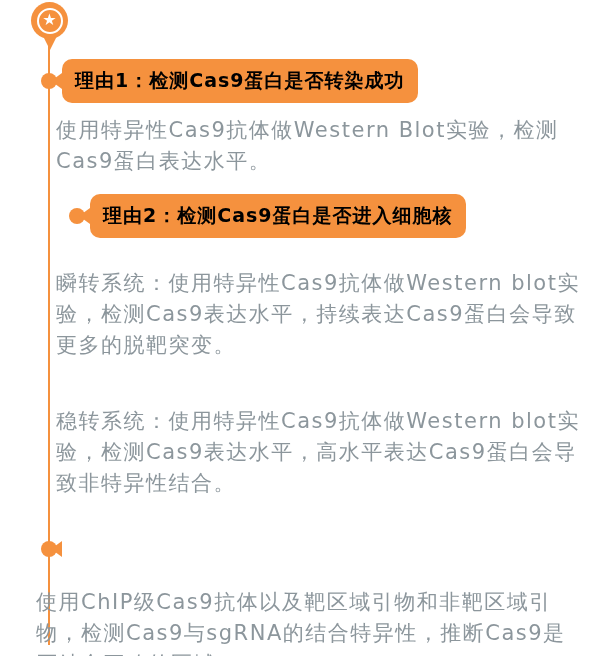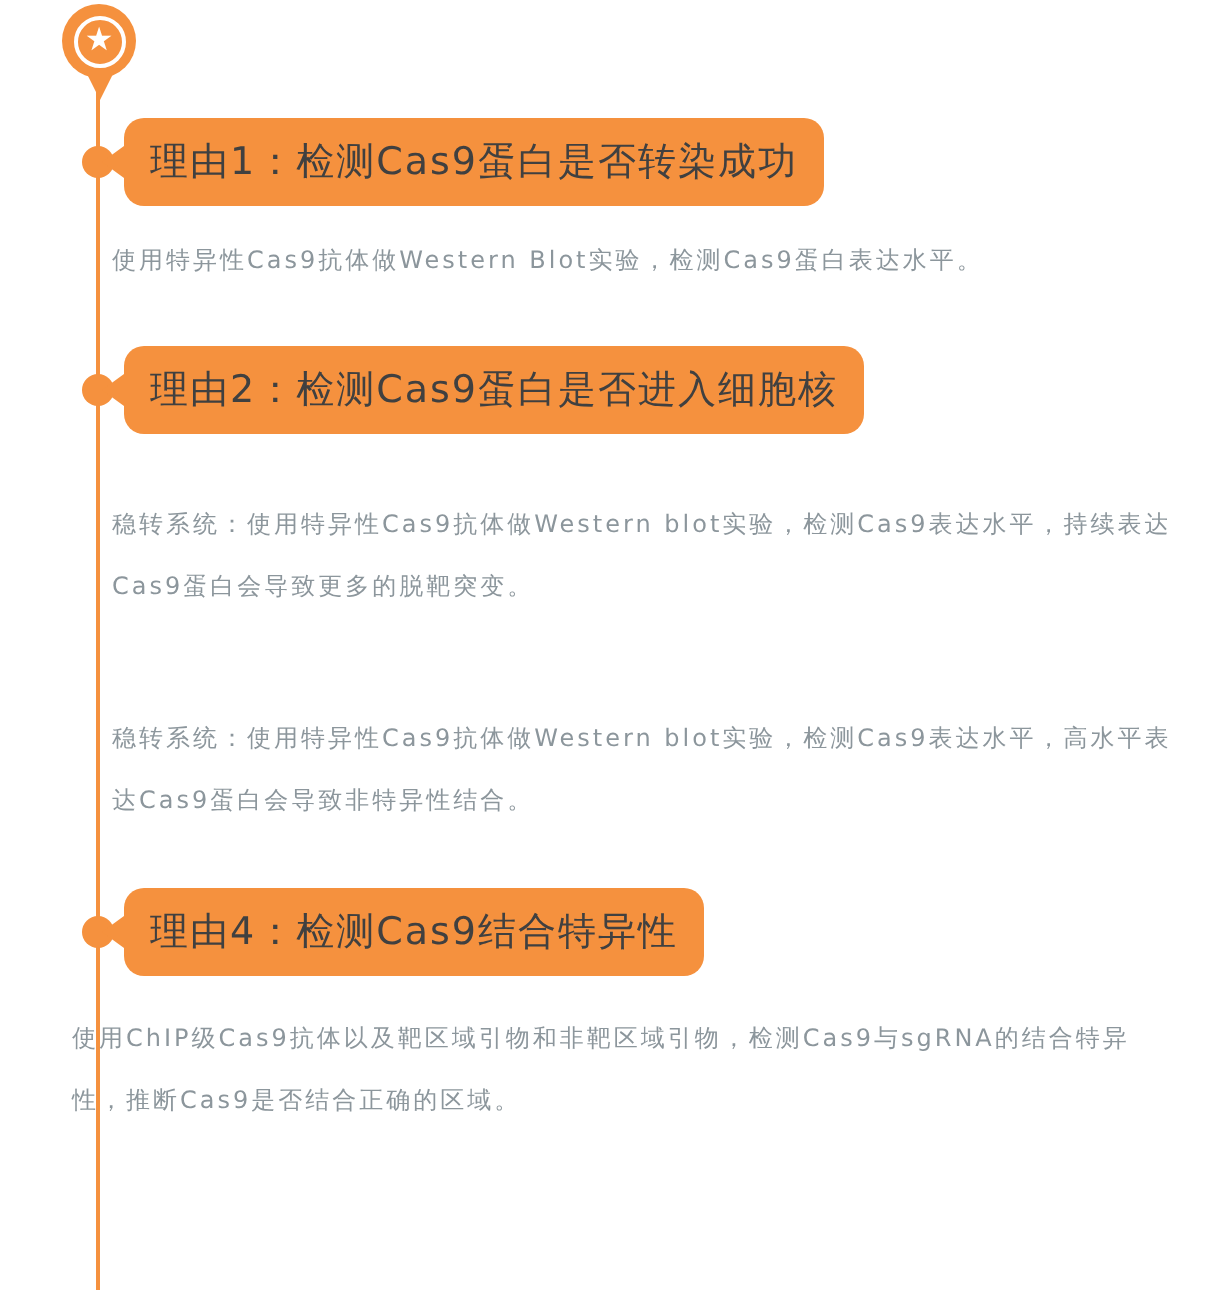--- a/index.html
+++ b/index.html
@@ -68,40 +68,40 @@
     left:-11px; top:50%;
     transform:translateY(-50%);
     width:0; height:0;
     border-top:8px solid transparent;
     border-bottom:8px solid transparent;
     border-right:11px solid var(--accent,#F5913E);
   }
   .badge {
     height:44px;
     background:var(--accent,#F5913E);
-    color:#404040;
+    color:#000000;
     border-radius:10px;
-    font-weight:normal;
+    font-weight:bold;
     font-size:19px;
     letter-spacing:1px;
     padding:0 13px;
     display:flex;
     align-items:center;
     white-space:nowrap;
   }
   .body-text {
     margin:12px 0 0 56px;
     width:541px;
-    font-size:12px;
+    font-size:21px;
     line-height:31px;
     letter-spacing:1.5px;
     color:var(--body-color,#8C969C);
   }
   .mt-s1 { margin-top:59px; }
-  .mt-s2 { margin-top:27px; }
+  .mt-s2 { margin-top:17px;padding-left:28px; }
   .mt-s3 { margin-top:30px; }
   .mt-s4 { margin-top:28px; }
   .mt-p2 { margin-top:45px; }
   .mt-b4 { margin-top:16px;margin-left:36px; }
 </style>
 </head>
 <body>
 
 <div class="canvas">
 
@@ -127,26 +127,25 @@
 
   <div class="section mt-s2">
     <div class="badge-row">
       <span class="node"></span>
       <span class="arrow"></span>
       <div class="badge">理由2：检测Cas9蛋白是否进入细胞核</div>
     </div>
   </div>
 
   <div class="section mt-s3">
-    <p class="body-text">稳转系统：使用特异性Cas9抗体做Western blot实验，检测Cas9表达水平，持续表达Cas9蛋白会导致更多的脱靶突变。</p>
+    <p class="body-text">瞬转系统：使用特异性Cas9抗体做Western blot实验，检测Cas9表达水平，持续表达Cas9蛋白会导致更多的脱靶突变。</p>
     <p class="body-text mt-p2">稳转系统：使用特异性Cas9抗体做Western blot实验，检测Cas9表达水平，高水平表达Cas9蛋白会导致非特异性结合。</p>
   </div>
 
   <div class="section mt-s4">
     <div class="badge-row">
       <span class="node"></span>
       <span class="arrow"></span>
-      <div class="badge">理由4：检测Cas9结合特异性</div>
     </div>
     <p class="body-text mt-b4">使用ChIP级Cas9抗体以及靶区域引物和非靶区域引物，检测Cas9与sgRNA的结合特异性，推断Cas9是否结合正确的区域。</p>
   </div>
 
 </div>
 
 </body></html>

